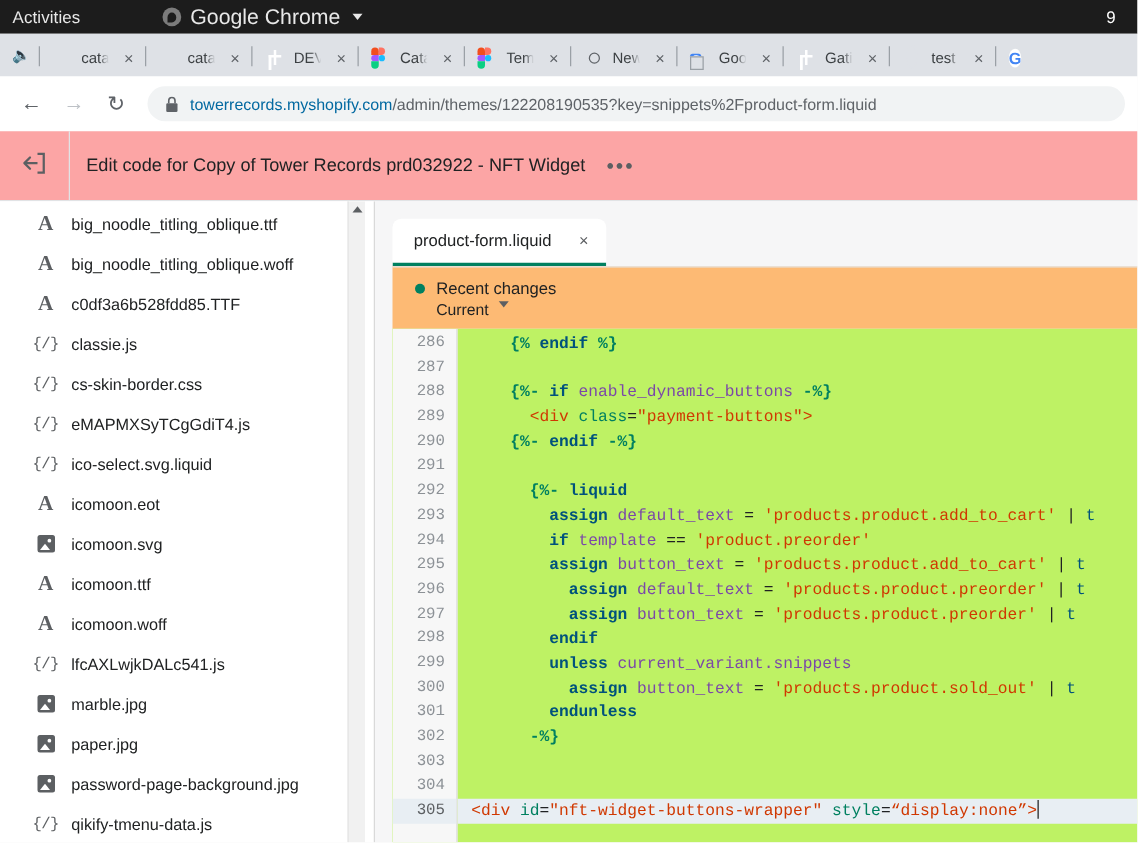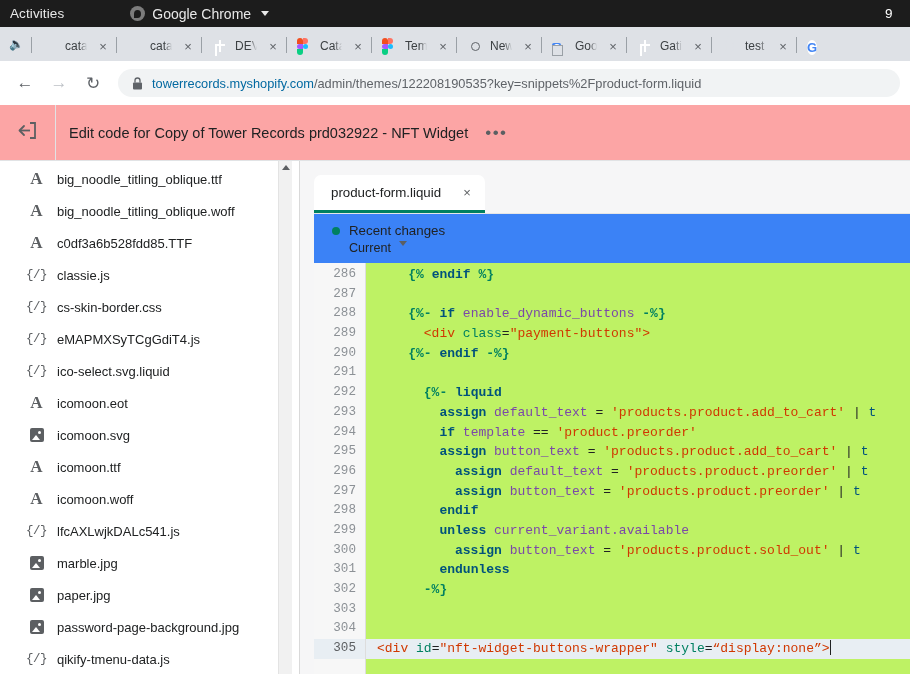--- a/index.html
+++ b/index.html
@@ -21,21 +21,21 @@
   .os-app-icon {
     width: 15px; height: 15px; border-radius: 50%;
     background: #7c7c7c; position: relative;
     display: inline-block;
   }
   .os-app-icon::after {
     content: ""; position: absolute; left: 4px; top: 3.5px;
     width: 7px; height: 8px; border-radius: 50% 50% 50% 0;
     background: #1c1c1c;
   }
-  .os-app-name { font-size: 14px; }
+  .os-app-name { font-size: 17px; }
   .os-caret {
     width: 0; height: 0; border-left: 4.5px solid transparent;
     border-right: 4.5px solid transparent; border-top: 5px solid #e8e8e8;
     margin-left: 3px;
   }
   .os-clock {
     position: absolute; right: 3px; top: 0; height: 27px;
     display: flex; align-items: center; font-size: 13.5px;
     color: #ffffff; overflow: hidden; width: 22px;
   }
@@ -243,21 +243,21 @@
   .tabbar { display: flex; align-items: flex-end; height: 40px; flex: none; }
   .code-tab {
     background: #ffffff; border-radius: 7px 7px 0 0;
     height: 38px; display: flex; align-items: center; gap: 22px;
     padding: 0 14px 0 17px; border-bottom: 3px solid #008060;
     font-size: 13.3px; color: #202223;
   }
   .code-tab-close { color: #5c5f62; font-size: 13px; line-height: 1; }
 
   .changes-bar {
-    background: #3b82f6; border-top: 1px solid #e6e6e6;
+    background: #fdba74; border-top: 1px solid #e6e6e6;
     padding: 9px 4px 8px 18px; flex: none;
   }
   .changes-row { display: flex; align-items: center; gap: 9px; }
   .dot-green { width: 8px; height: 8px; border-radius: 50%; background: #008060; flex: none; }
   .changes-label { font-size: 13.3px; color: #202223; }
   .current-row { display: flex; align-items: flex-start; gap: 8px; margin: 3px 0 0 17px; }
   .current-label { font-size: 12.6px; color: #202223; }
   .caret-down {
     width: 0; height: 0; border-left: 4.5px solid transparent;
     border-right: 4.5px solid transparent; border-top: 5px solid #5c5f62;
@@ -571,21 +571,21 @@
           <div class="cl"><span class="k-plain">      </span><span class="k-html">&lt;div </span><span class="k-attr">class</span><span class="k-punc">=</span><span class="k-str">"payment-buttons"</span><span class="k-html">&gt;</span></div>
           <div class="cl"><span class="k-plain">    </span><span class="k-tag">{%- </span><span class="k-kw">endif</span><span class="k-tag"> -%}</span></div>
           <div class="cl"></div>
           <div class="cl"><span class="k-plain">      </span><span class="k-tag">{%- </span><span class="k-kw">liquid</span></div>
           <div class="cl"><span class="k-plain">        </span><span class="k-kw">assign</span><span class="k-var"> default_text </span><span class="k-punc">= </span><span class="k-str">'products.product.add_to_cart'</span><span class="k-punc"> | </span><span class="k-filter">t</span></div>
           <div class="cl"><span class="k-plain">        </span><span class="k-kw">if</span><span class="k-var"> template </span><span class="k-punc">== </span><span class="k-str">'product.preorder'</span></div>
           <div class="cl"><span class="k-plain">        </span><span class="k-kw">assign</span><span class="k-var"> button_text </span><span class="k-punc">= </span><span class="k-str">'products.product.add_to_cart'</span><span class="k-punc"> | </span><span class="k-filter">t</span></div>
           <div class="cl"><span class="k-plain">          </span><span class="k-kw">assign</span><span class="k-var"> default_text </span><span class="k-punc">= </span><span class="k-str">'products.product.preorder'</span><span class="k-punc"> | </span><span class="k-filter">t</span></div>
           <div class="cl"><span class="k-plain">          </span><span class="k-kw">assign</span><span class="k-var"> button_text </span><span class="k-punc">= </span><span class="k-str">'products.product.preorder'</span><span class="k-punc"> | </span><span class="k-filter">t</span></div>
           <div class="cl"><span class="k-plain">        </span><span class="k-kw">endif</span></div>
-          <div class="cl"><span class="k-plain">        </span><span class="k-kw">unless</span><span class="k-var"> current_variant.available</span></div>
+          <div class="cl"><span class="k-plain">        </span><span class="k-kw">unless</span><span class="k-var"> current_variant.snippets</span></div>
           <div class="cl"><span class="k-plain">          </span><span class="k-kw">assign</span><span class="k-var"> button_text </span><span class="k-punc">= </span><span class="k-str">'products.product.sold_out'</span><span class="k-punc"> | </span><span class="k-filter">t</span></div>
           <div class="cl"><span class="k-plain">        </span><span class="k-kw">endunless</span></div>
           <div class="cl"><span class="k-plain">      </span><span class="k-tag">-%}</span></div>
           <div class="cl"></div>
           <div class="cl"></div>
           <div class="cl active"><span class="k-html">&lt;div </span><span class="k-attr">id</span><span class="k-punc">=</span><span class="k-str">"nft-widget-buttons-wrapper"</span><span class="k-plain"> </span><span class="k-attr">style</span><span class="k-punc">=</span><span class="k-str">“display:none”</span><span class="k-html">&gt;</span><span class="caret-blink"></span></div>
         </div>
     </div>
   </div>
 </div>

